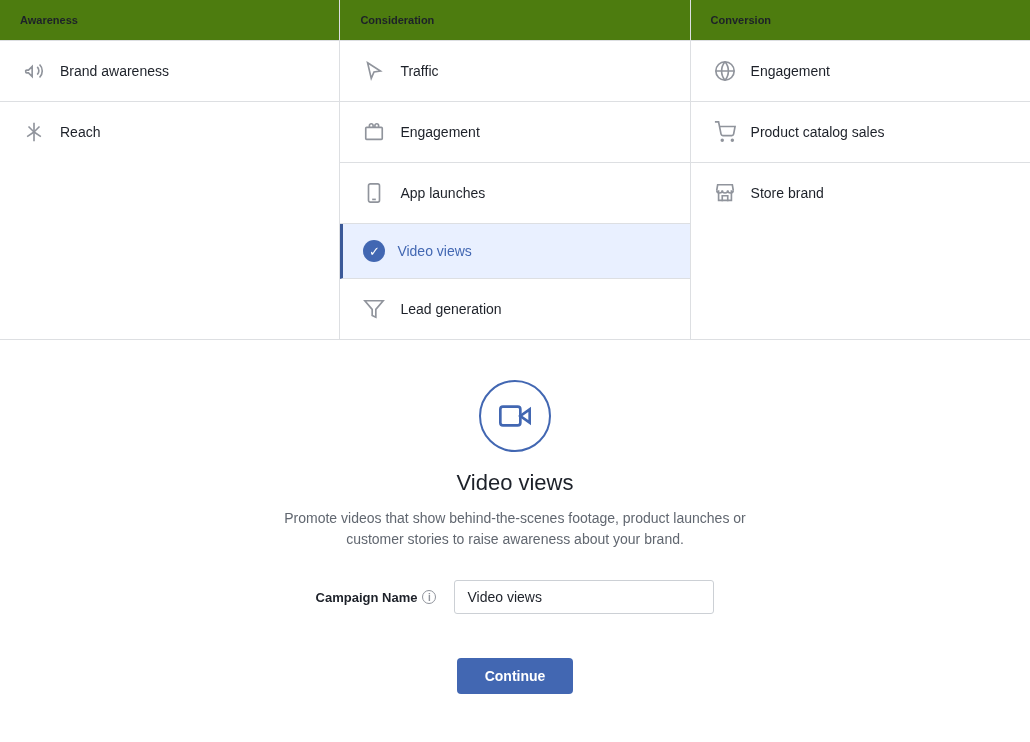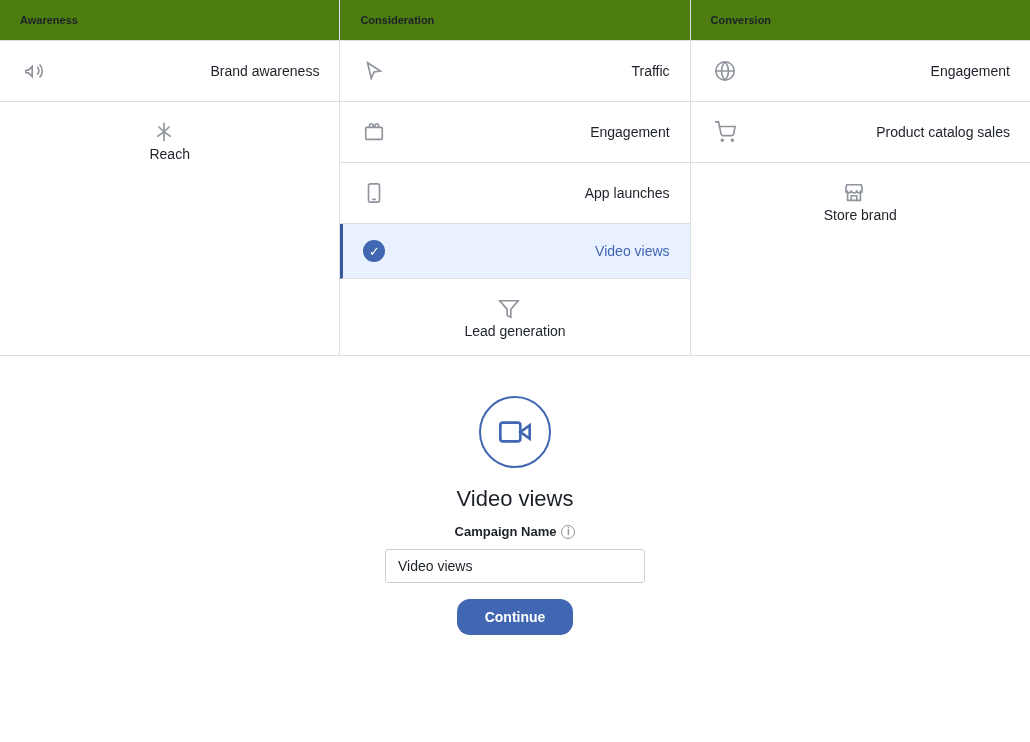--- a/index.html
+++ b/index.html
@@ -39,23 +39,22 @@
     .objective-table td:last-child { border-right: none; }
 
     .obj-item {
       display: flex;
       align-items: center;
       padding: 16px 20px;
       border-bottom: 1px solid #dddfe2;
       cursor: pointer;
       background: #fff;
       transition: background 0.1s;
-      justify-content: space-between;
-    }
-    .obj-item:last-child { border-bottom: none; flex-direction: column; }
+    }
+    .obj-item:last-child { border-bottom: none; }
     .obj-item.selected {
       background: #e9f0ff;
       border-left: 3px solid #3b5998;
     }
 
     .obj-icon {
       width: 28px;
       height: 28px;
       margin-right: 12px;
       flex-shrink: 0;
@@ -117,23 +116,22 @@
       color: #616770;
       text-align: center;
       max-width: 500px;
       line-height: 1.5;
       margin-bottom: 30px;
     }
 
     .campaign-name-row {
       display: flex;
       align-items: center;
-      margin-bottom: 16px;
-      gap: 10px;
-      flex-direction: column;
+      margin-bottom: 44px;
+      gap: 18px;
     }
 
     .campaign-name-label {
       font-size: 13px;
       font-weight: 600;
       color: #1d2129;
       display: flex;
       align-items: center;
       gap: 5px;
     }
@@ -158,21 +156,21 @@
       font-size: 14px;
       color: #1d2129;
       width: 260px;
       outline: none;
     }
 
     .continue-btn {
       background: #4267b2;
       color: #fff;
       border: none;
-      border-radius: 13px;
+      border-radius: 4px;
       padding: 10px 28px;
       font-size: 14px;
       font-weight: 600;
       cursor: pointer;
       transition: background 0.1s;
     }
 
     svg { display: block; }
   </style>
 </head>
@@ -305,20 +303,21 @@
 </table>
 
 <div class="detail-section">
   <div class="video-icon-circle">
     <svg width="32" height="32" viewBox="0 0 24 24" fill="none" stroke="#4267b2" stroke-width="2">
       <polygon points="23 7 16 12 23 17 23 7"></polygon>
       <rect x="1" y="5" width="15" height="14" rx="2"></rect>
     </svg>
   </div>
   <h2 class="detail-title">Video views</h2>
+  <p class="detail-description">Promote videos that show behind-the-scenes footage, product launches or customer stories to raise awareness about your brand.</p>
 
   <div class="campaign-name-row">
     <label class="campaign-name-label">
       <span>Campaign Name</span>
       <span class="info-icon">i</span>
     </label>
     <input class="campaign-name-input" type="text" value="Video views" style="">
   </div>
 
   <button class="continue-btn">Continue</button>

